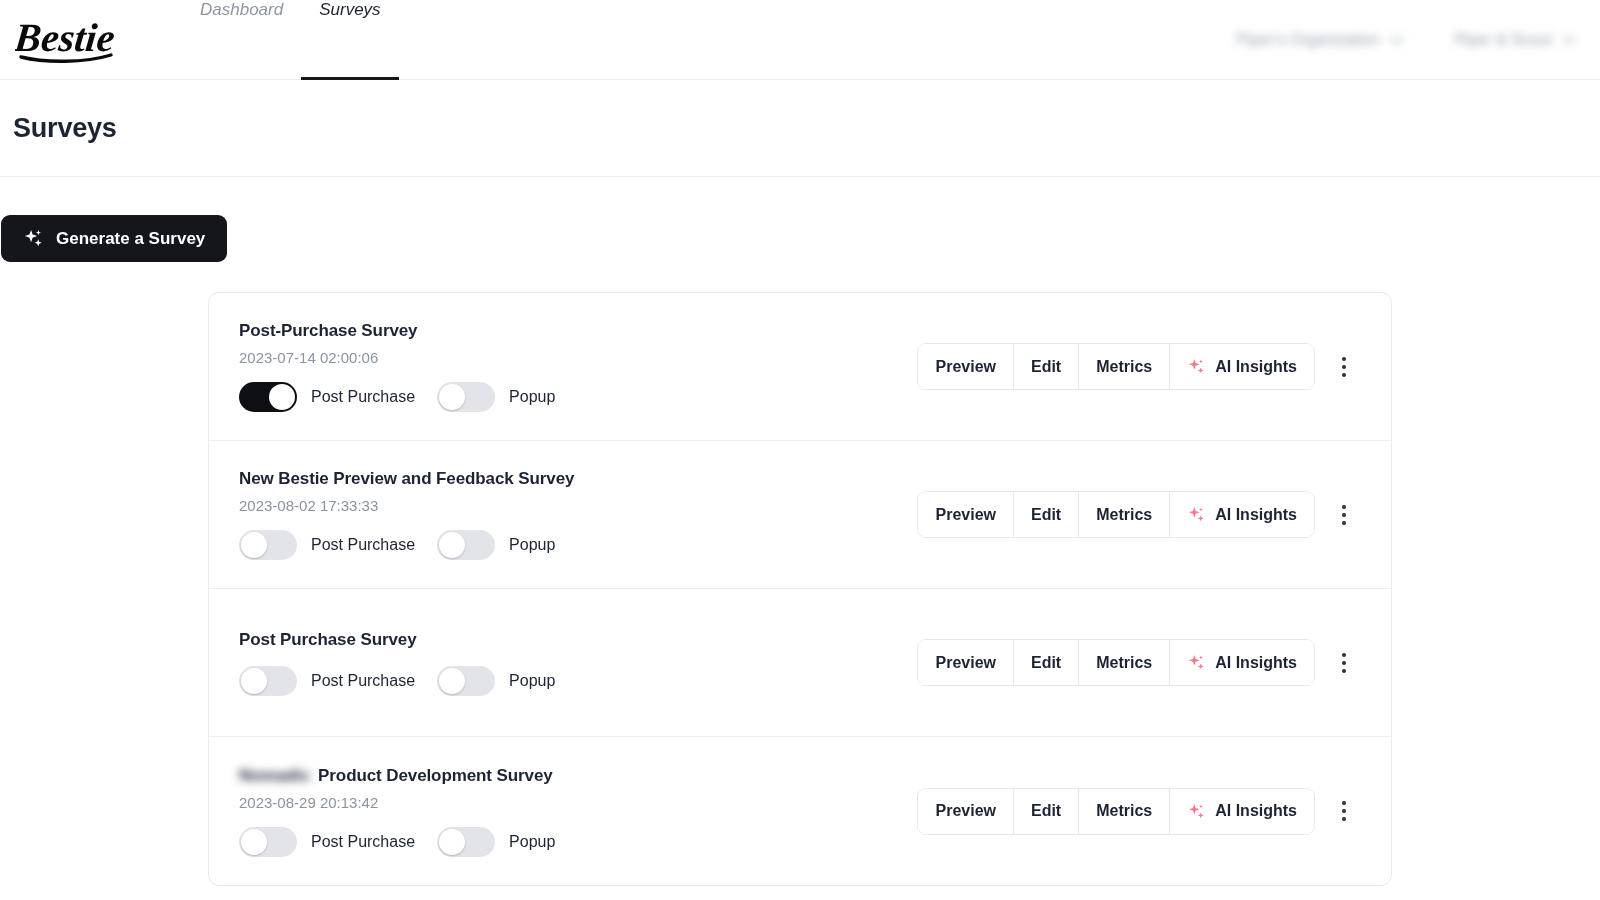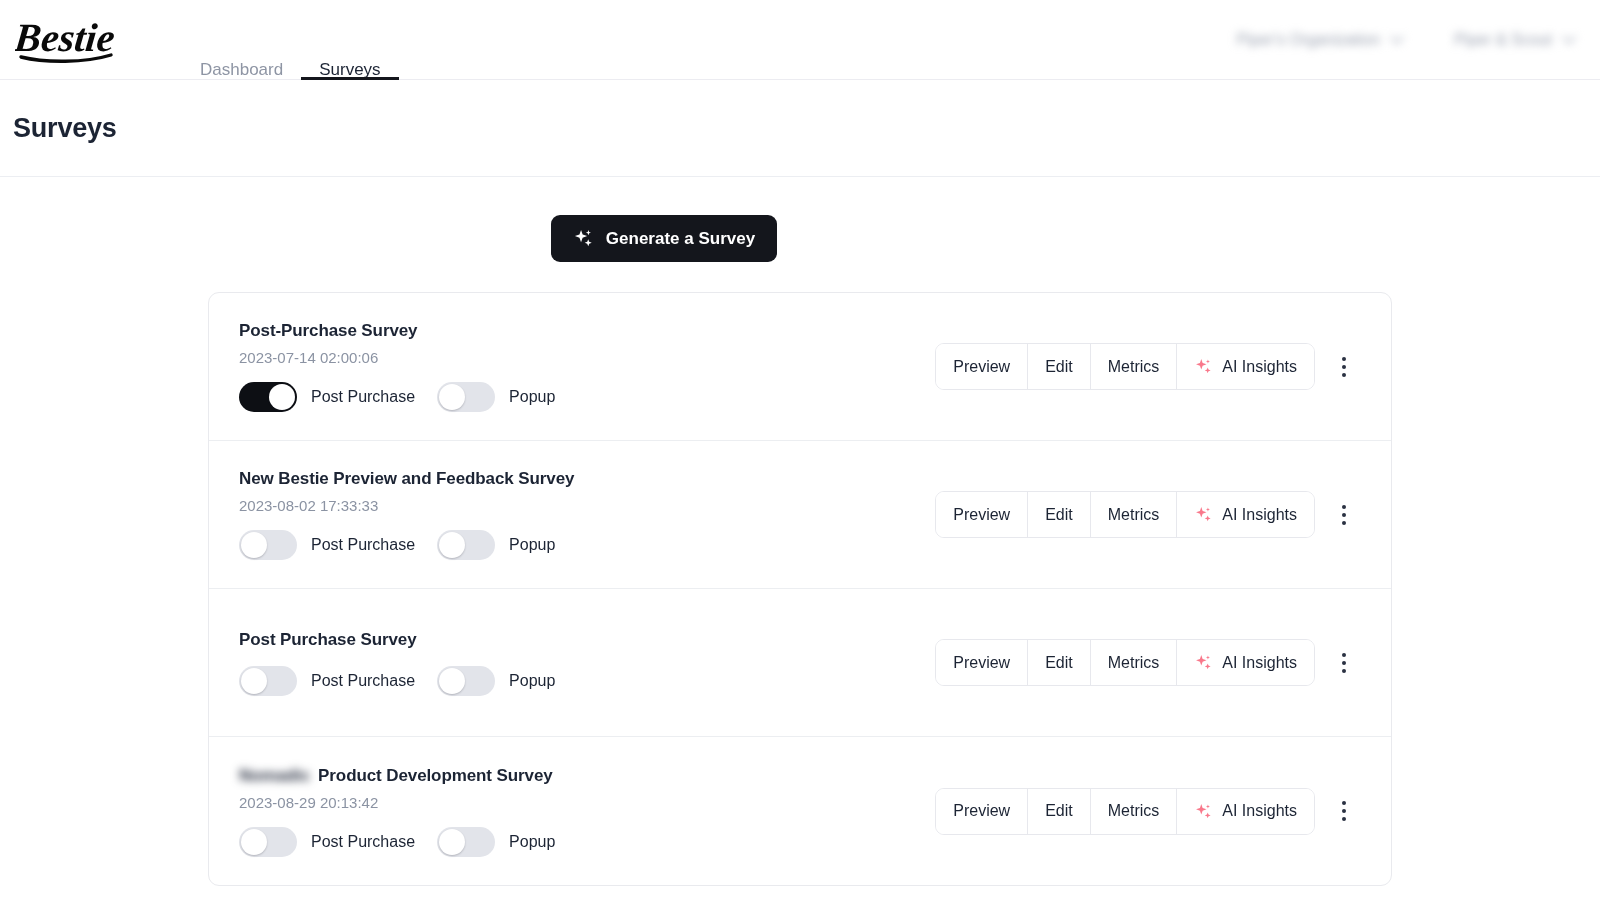--- a/index.html
+++ b/index.html
@@ -23,28 +23,29 @@
   .logo {
     width: 118px; height: 52px;
     display: flex; align-items: center; justify-content: center;
     margin-right: 52px;
     flex: none;
   }
   .logo svg { display: block; }
 
   .navtabs { display: flex; align-items: stretch; height: 80px; }
   .navtab {
-    display: flex; align-items: flex-end;
+    display: flex; align-items: flex-start;
     height: 100%;
     padding: 0 18px;
     font-size: 17px;
     color: #8e95a4;
     position: relative;
     cursor: pointer;
     white-space: nowrap;
+    font-style: italic;
   }
   .navtab.active { color: #1c2434; font-weight: 400; }
   .navtab.active::after {
     content: "";
     position: absolute;
     left: 0; right: 0; bottom: 0;
     height: 3px;
     background: #14161c;
   }
 
@@ -84,21 +85,21 @@
     font-weight: bold;
     letter-spacing: -0.2px;
     color: #1c2434;
   }
 
   
   .content { padding: 0 1px; }
 
   .toolbar {
     display: flex;
-    justify-content: center;
+    justify-content: flex-start;
     padding: 38px 272px 0 0;
   }
   .generate-btn {
     display: inline-flex;
     align-items: center;
     gap: 12px;
     background: #14161c;
     color: #ffffff;
     border: none;
     border-radius: 9px;
@@ -196,21 +197,21 @@
     overflow: hidden;
     background: #fff;
   }
   .btn-group > .gbtn {
     height: 45px;
     padding: 0 17px;
     border: none;
     border-left: 1px solid #e7e8ed;
     background: #fff;
     font-size: 16px;
-    font-weight: normal;
+    font-weight: bold;
     color: #1c2434;
     font-family: "Liberation Sans", sans-serif;
     cursor: pointer;
     display: inline-flex;
     align-items: center;
     gap: 9px;
     white-space: nowrap;
   }
   .btn-group > .gbtn:first-child { border-left: none; }
 

